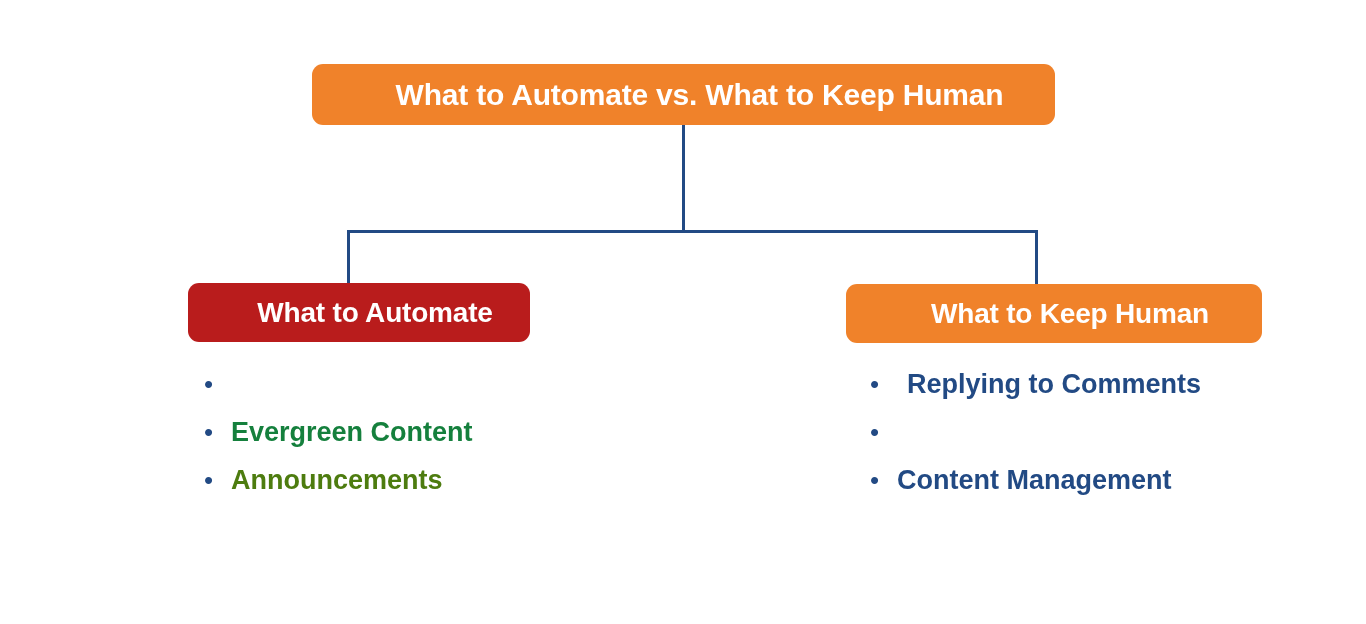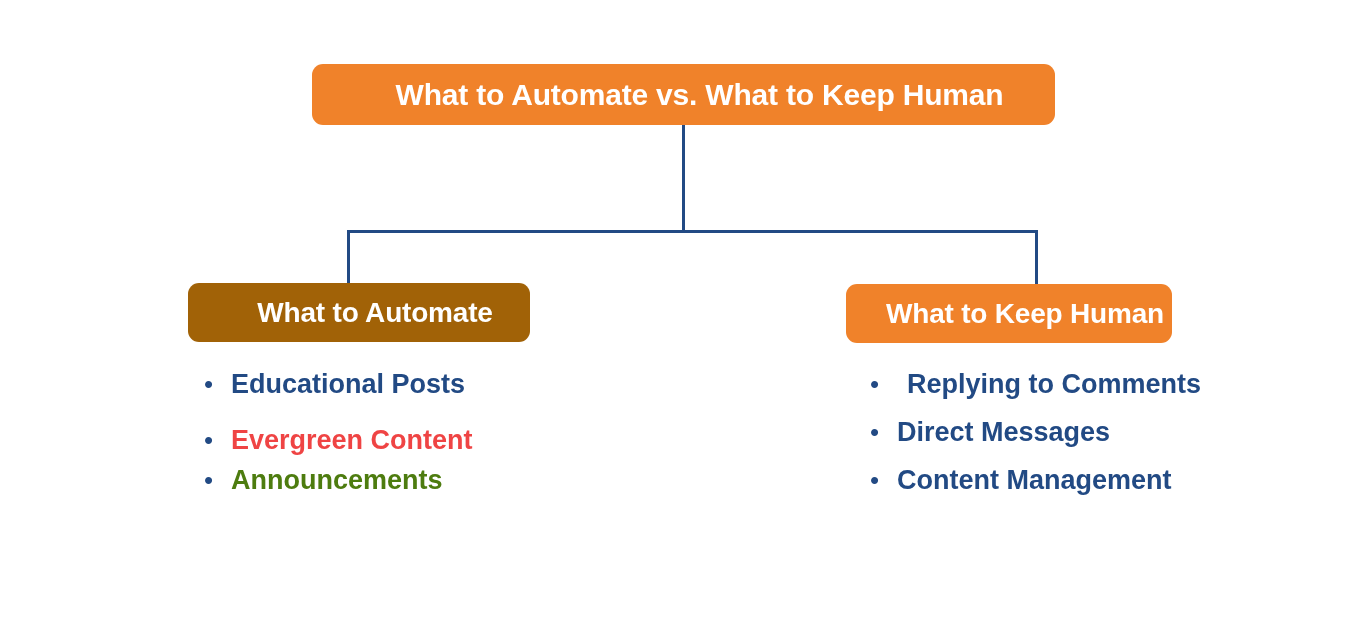--- a/index.html
+++ b/index.html
@@ -74,21 +74,21 @@
     border-radius: 11px;
   }
   #node-automate .node-label {
     font-size: 28px;
   }
 
   
   #node-human {
     left: 846px;
     top: 284px;
-    width: 326px;
+    width: 416px;
     height: 59px;
     border-radius: 11px;
   }
   #node-human .node-label {
     font-size: 28px;
   }
 
   
   .bullet-list {
     position: absolute;
@@ -142,51 +142,49 @@
 
     <line x1="348.5" y1="231.5" x2="348.5" y2="284" stroke="#224A84" stroke-width="3"></line>
 
     <line x1="1036.5" y1="231.5" x2="1036.5" y2="285" stroke="#224A84" stroke-width="3"></line>
   </svg>
 
   <div class="node" id="node-root" style="background: rgb(240, 130, 42);">
     <span class="node-label" style="color: rgb(255, 255, 255);">What to Automate vs. What to Keep Human</span>
   </div>
 
-  <div class="node" id="node-automate" style="background: #a16207;">
+  <div class="node" id="node-automate" style="background: #b91c1c;">
     <span class="node-label" style="color: rgb(255, 255, 255);">What to Automate</span>
   </div>
 
   <div class="node" id="node-human" style="background: rgb(240, 130, 42);">
     <span class="node-label" style="color: rgb(255, 255, 255);">What to Keep Human</span>
   </div>
 
   <ul class="bullet-list" id="list-automate">
     <li class="bullet-item">
       <span class="bullet-mark" style="color: rgb(34, 74, 132);">•</span>
-      <span class="bullet-text" style="color: rgb(34, 74, 132);">Educational Posts</span>
     </li>
     <li class="bullet-item">
       <span class="bullet-mark" style="color: rgb(34, 74, 132);">•</span>
-      <span class="bullet-text" style="color: #ef4444; margin-top: 8px;">Evergreen Content</span>
+      <span class="bullet-text" style="color: #15803d;">Evergreen Content</span>
     </li>
     <li class="bullet-item">
       <span class="bullet-mark" style="color: rgb(34, 74, 132);">•</span>
       <span class="bullet-text" style="color: #4d7c0f;">Announcements</span>
     </li>
   </ul>
 
   <ul class="bullet-list" id="list-human">
     <li class="bullet-item">
       <span class="bullet-mark" style="color: rgb(34, 74, 132);">•</span>
       <span class="bullet-text" style="color: rgb(34, 74, 132); margin-left: 10px;">Replying to Comments</span>
     </li>
     <li class="bullet-item">
       <span class="bullet-mark" style="color: rgb(34, 74, 132);">•</span>
-      <span class="bullet-text" style="color: rgb(34, 74, 132);">Direct Messages</span>
     </li>
     <li class="bullet-item">
       <span class="bullet-mark" style="color: rgb(34, 74, 132);">•</span>
       <span class="bullet-text" style="color: rgb(34, 74, 132);">Content Management</span>
     </li>
   </ul>
 
 </div>
 
 </body></html>

